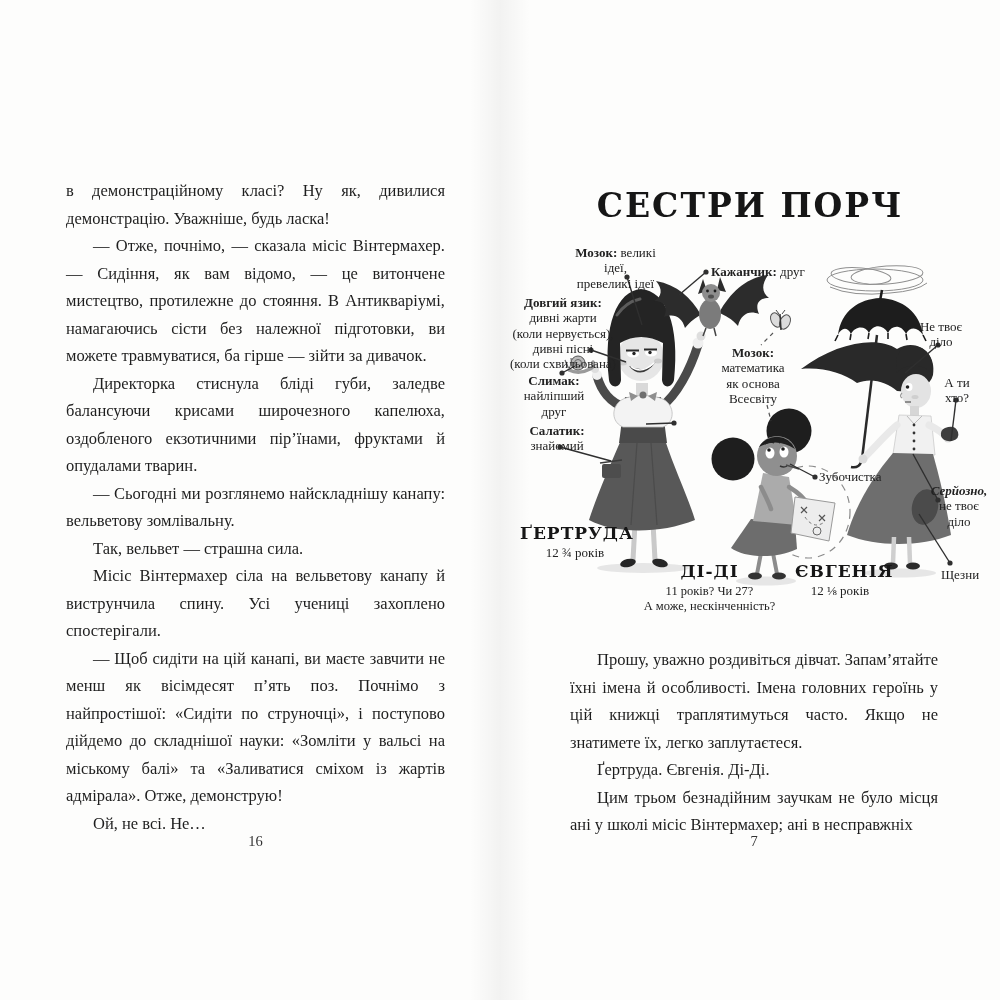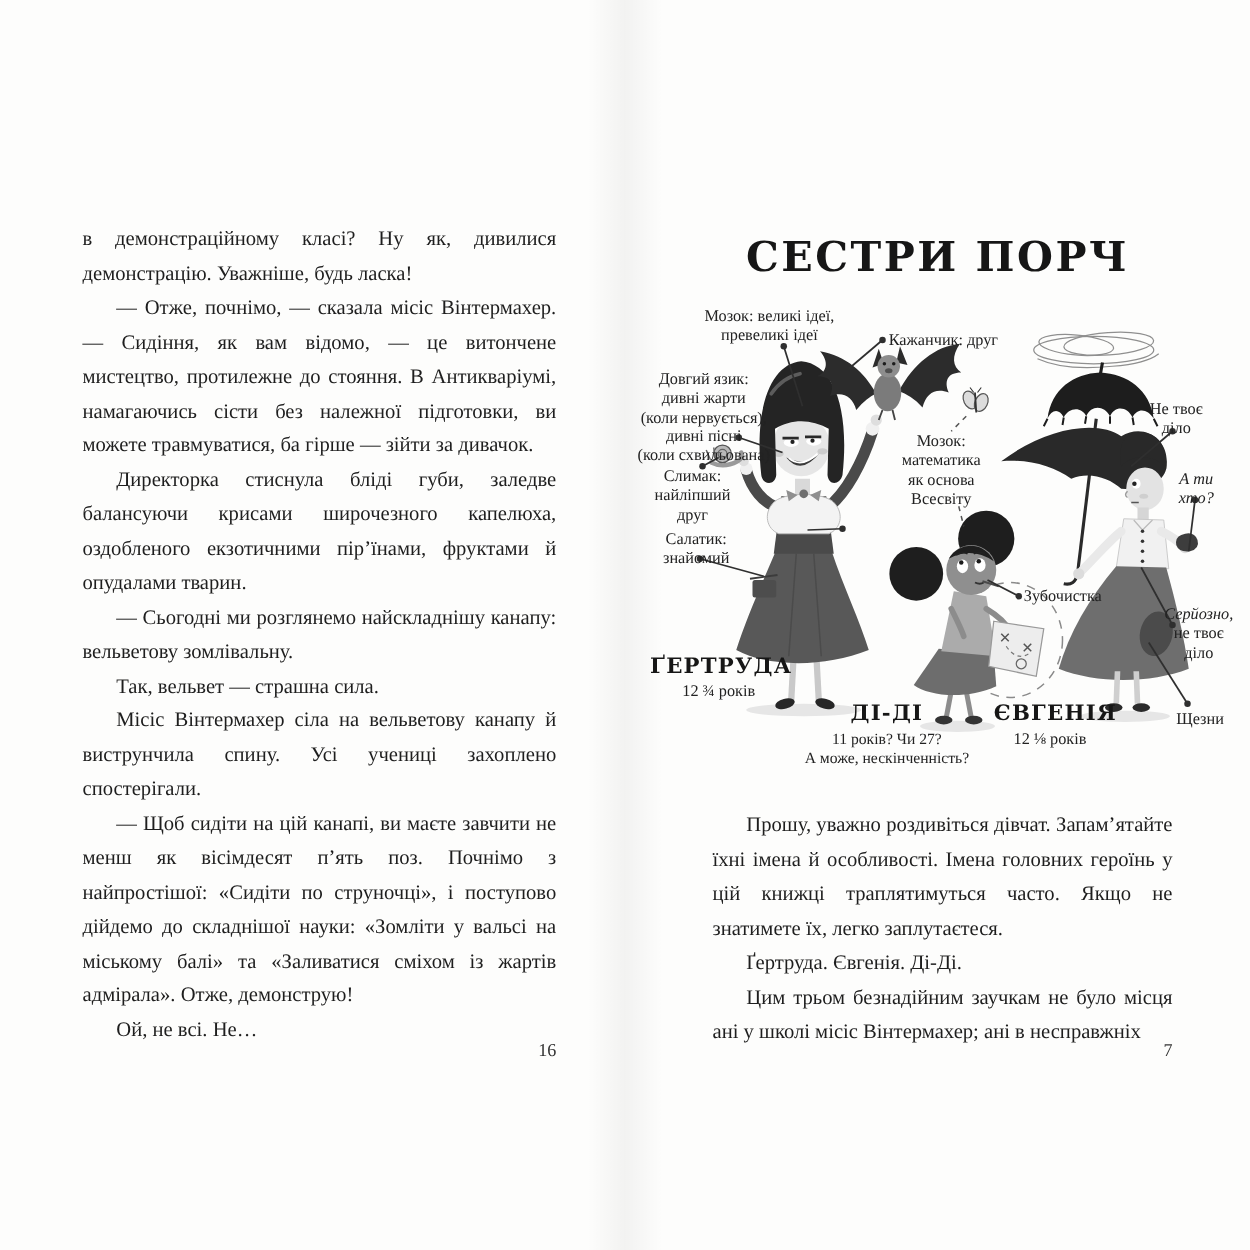--- a/index.html
+++ b/index.html
@@ -19,42 +19,42 @@
   .body-text{
     position:absolute;
     font-size:16.5px;line-height:27.5px;
     text-align:justify;
   }
   .body-text p{margin:0;text-indent:27px;font-family:Liberation Serif, serif;}
   .body-text p.noindent{text-indent:0;}
   #left-text{left:66px;top:177px;width:379px;}
   #right-text{left:570px;top:646px;width:368px;}
   .pagenum{
-    position:absolute;top:833px;font-size:14.5px;color:#333;text-align:right;
+    position:absolute;top:833px;font-size:14.5px;color:#333;text-align:center;
   }
   #pagenum-16{left:66px;width:379px;}
   #pagenum-17{left:570px;width:368px;}
   #chapter-title{
     position:absolute;left:505px;top:186px;width:490px;
     text-align:center;
     font-family:"DejaVu Serif", serif;
     font-weight:bold;font-size:33px;letter-spacing:2px;color:#161616;
   }
   #illustration{
     position:absolute;left:505px;top:235px;width:490px;height:400px;
   }
   #figure-svg{position:absolute;left:0;top:0;}
   .anno{
     position:absolute;
     font-size:13px;line-height:1.18;
     color:#222;
     white-space:pre-line;
     text-align:center;
   }
-  .anno b{font-weight:normal;}
+  .anno b{font-weight:bold;}
   .anno.left{text-align:left;}
   .anno .em{font-style:italic;}
   .charname{
     position:absolute;text-align:center;color:#161616;
   }
   .charname .nm{
     font-family:"DejaVu Serif", serif;
     font-weight:bold;font-size:17px;letter-spacing:1px;
   }
   .charname .age{font-size:13px;margin-top:3px;line-height:1.15;color:#222;}
@@ -262,21 +262,21 @@
 друг</span></div>
   <div class="anno" style="left:12px;top:188px;width:80px;"><b>Салатик:</b><span>
 знайомий</span></div>
   <div class="anno" style="left:198px;top:110px;width:100px;"><b>Мозок:</b><span>
 математика
 як основа
 Всесвіту</span></div>
   <div class="anno left" style="left:314px;top:234px;width:75px;"><span>Зубочистка</span></div>
   <div class="anno" style="left:410px;top:84px;width:52px;"><span>Не твоє
 діло</span></div>
-  <div class="anno" style="left:431px;top:140px;width:42px;font-style:italic;"><span>А ти
+  <div class="anno" style="left:431px;top:140px;width:42px;"><span>А ти
 хто?</span></div>
   <div class="anno" style="left:422px;top:248px;width:64px;"><b class="em">Серйозно,</b><span>
 не твоє
 діло</span></div>
   <div class="anno left" style="left:436px;top:332px;width:50px;"><span>Щезни</span></div>
 
   <div class="charname" style="left:15px;top:288px;width:110px;">
     <div class="nm">ҐЕРТРУДА</div>
     <div class="age">12 ¾ років</div>
   </div>

